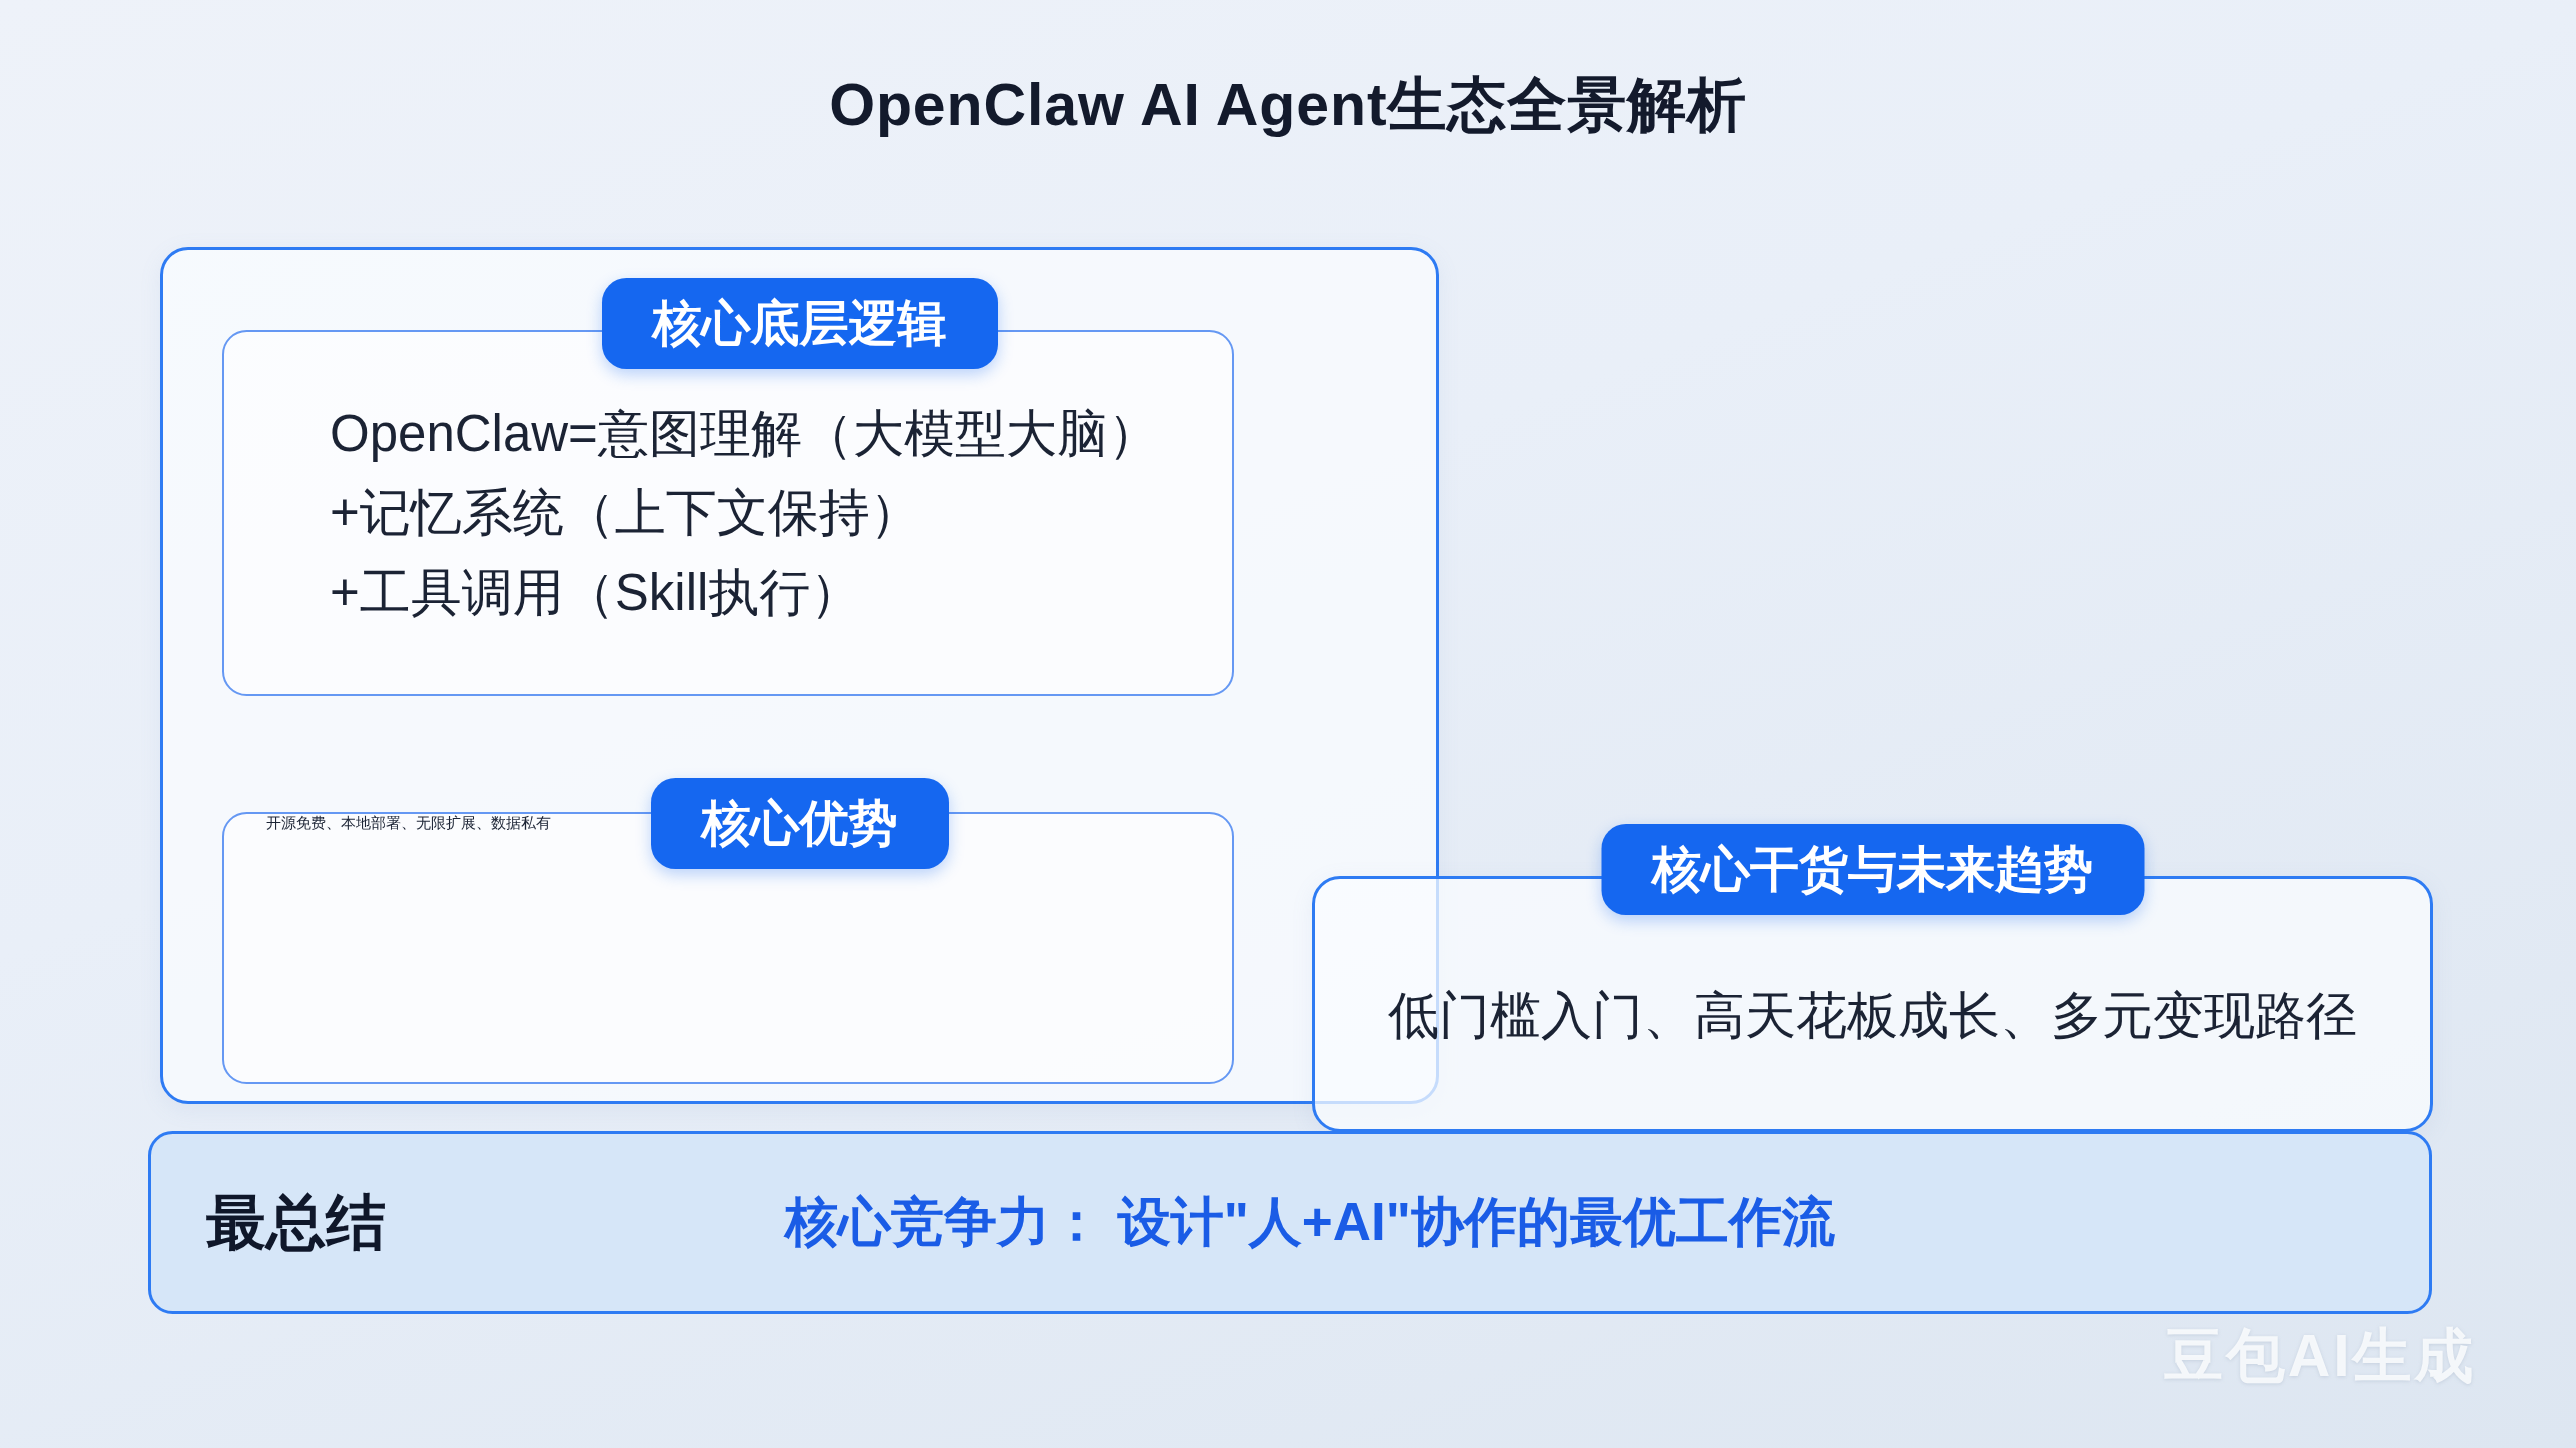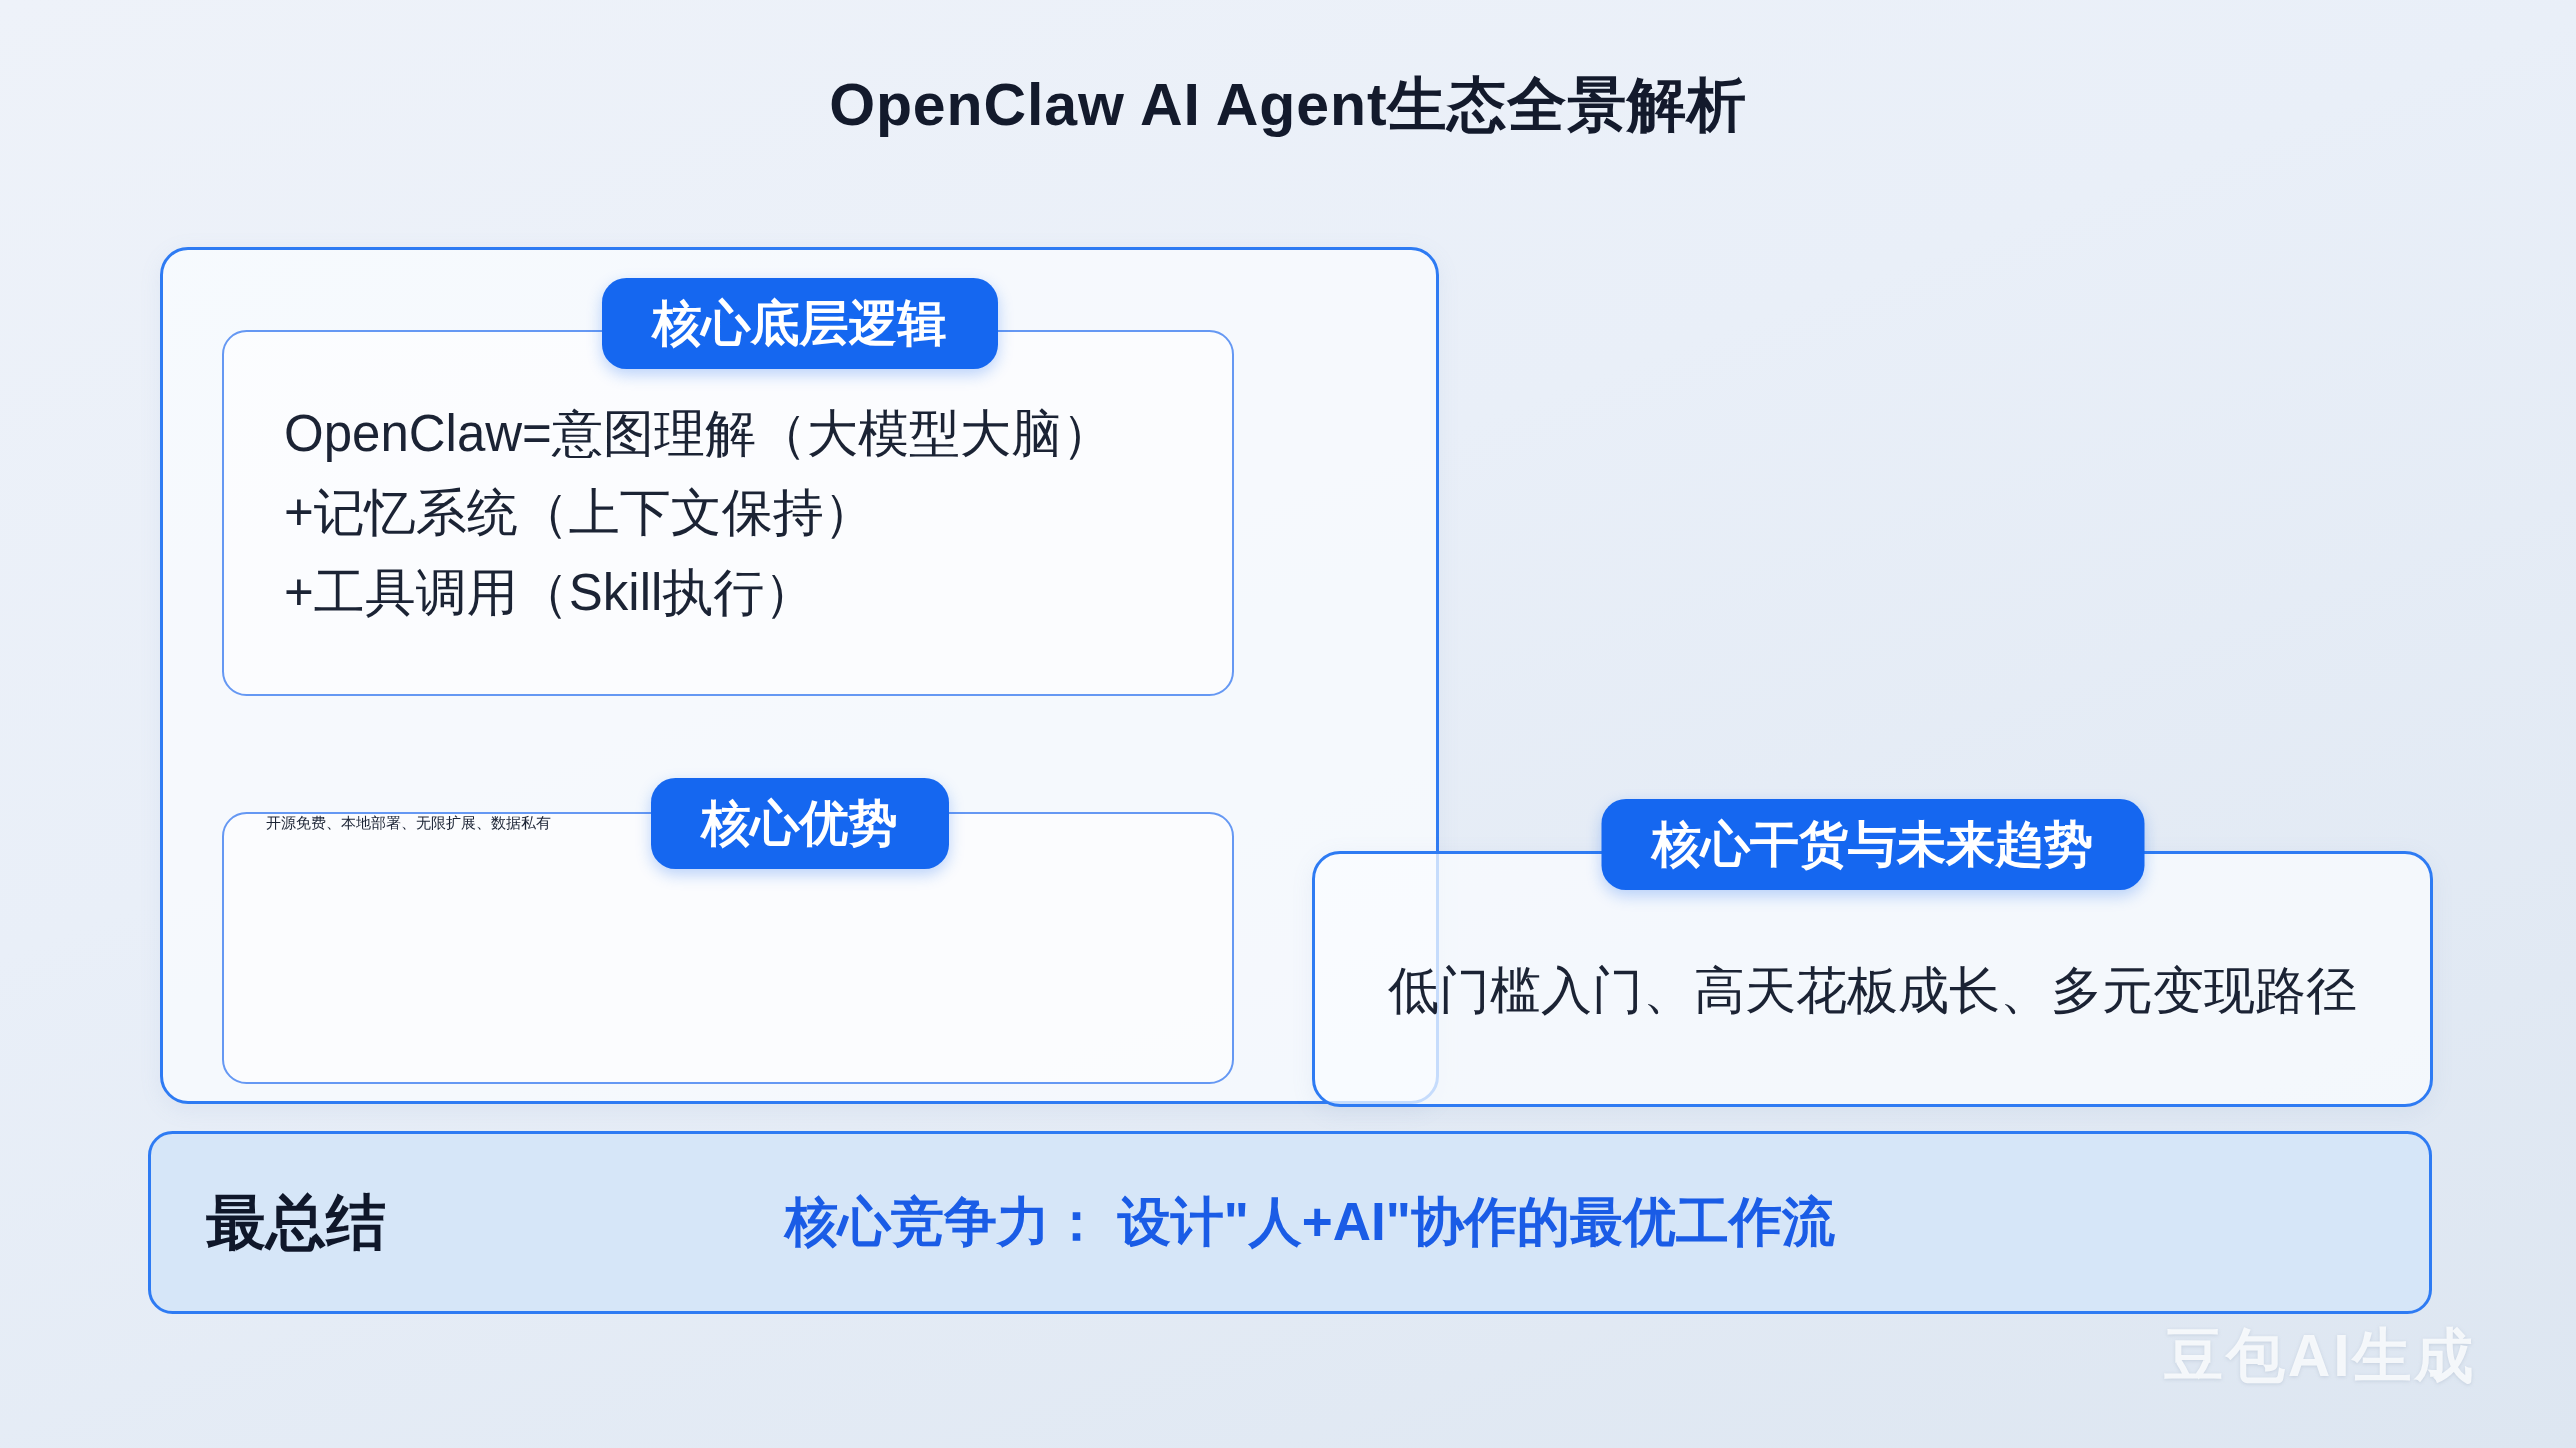--- a/index.html
+++ b/index.html
@@ -30,21 +30,21 @@
     position: absolute;
     border: 3.8px solid #2e7bf3;
     border-radius: 28px;
     background: rgba(249, 252, 255, 0.75);
     box-sizing: border-box;
     box-shadow: 0 5.7px 22.6px rgba(120, 150, 200, 0.10);
   }
 
   .left-panel  { left: 160px;  top: 247px; width: 1279px; height: 857px; }
   .right-panel-top    { left: 1312px; top: 247px; width: 1121px; height: 527px; }
-  .right-panel-bottom { left: 1312px; top: 851px; width: 1121px; height: 256px;
+  .right-panel-bottom { left: 1312px; top: 876px; width: 1121px; height: 256px;
                         display: flex; align-items: center; justify-content: center; }
 
   .badge {
     position: absolute;
     left: 50%;
     transform: translateX(-50%);
     background: #1567f0;
     color: #ffffff;
     font-size: 49px;
     font-weight: 700;
@@ -63,21 +63,21 @@
     position: absolute;
     border: 2.8px solid #6598f3;
     border-radius: 24.5px;
     background: rgba(255, 255, 255, 0.55);
     box-sizing: border-box;
   }
 
   .box-1 {
     left: 59px; top: 80px; width: 1012px; height: 366px;
     display: flex; align-items: center;
-    padding-left: 60px;
+    padding-left: 106px;
   }
   .box-lines { font-size: 51px; line-height: 1.56; }
 
   .box-2 {
     left: 59px; top: 562px; width: 1012px; height: 272px;
     display: flex; 
     padding-left: 42px;
   }
 
   .line { color: #1b2334; font-weight: 500; }

